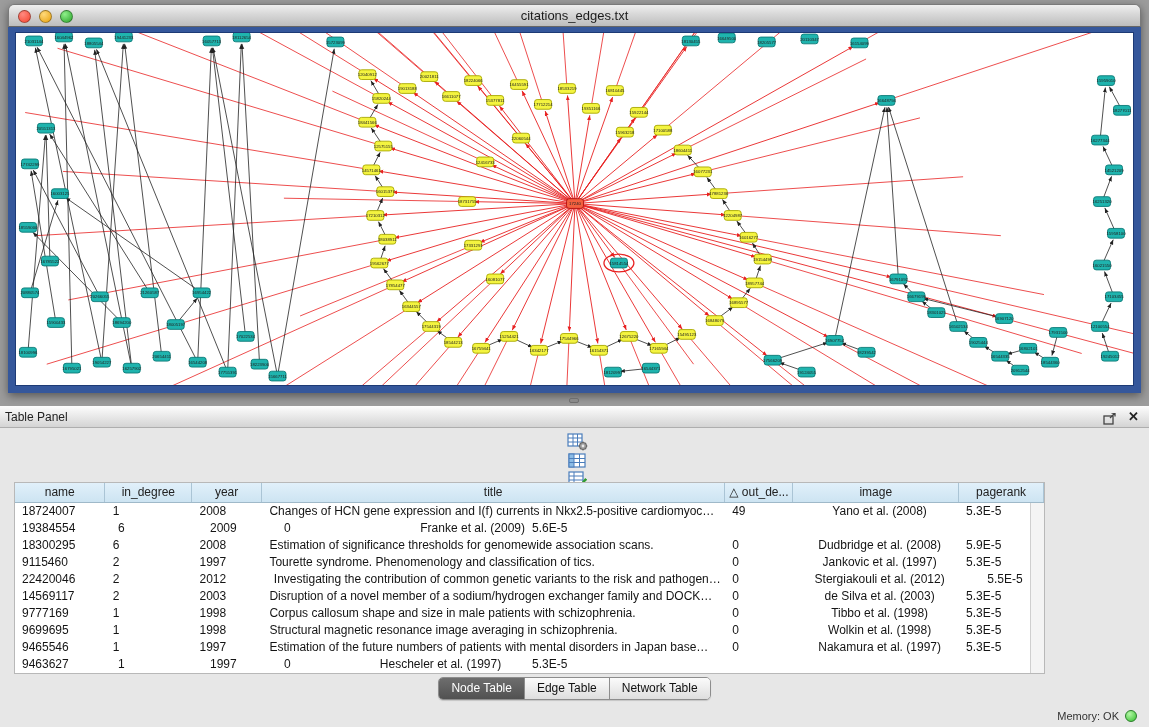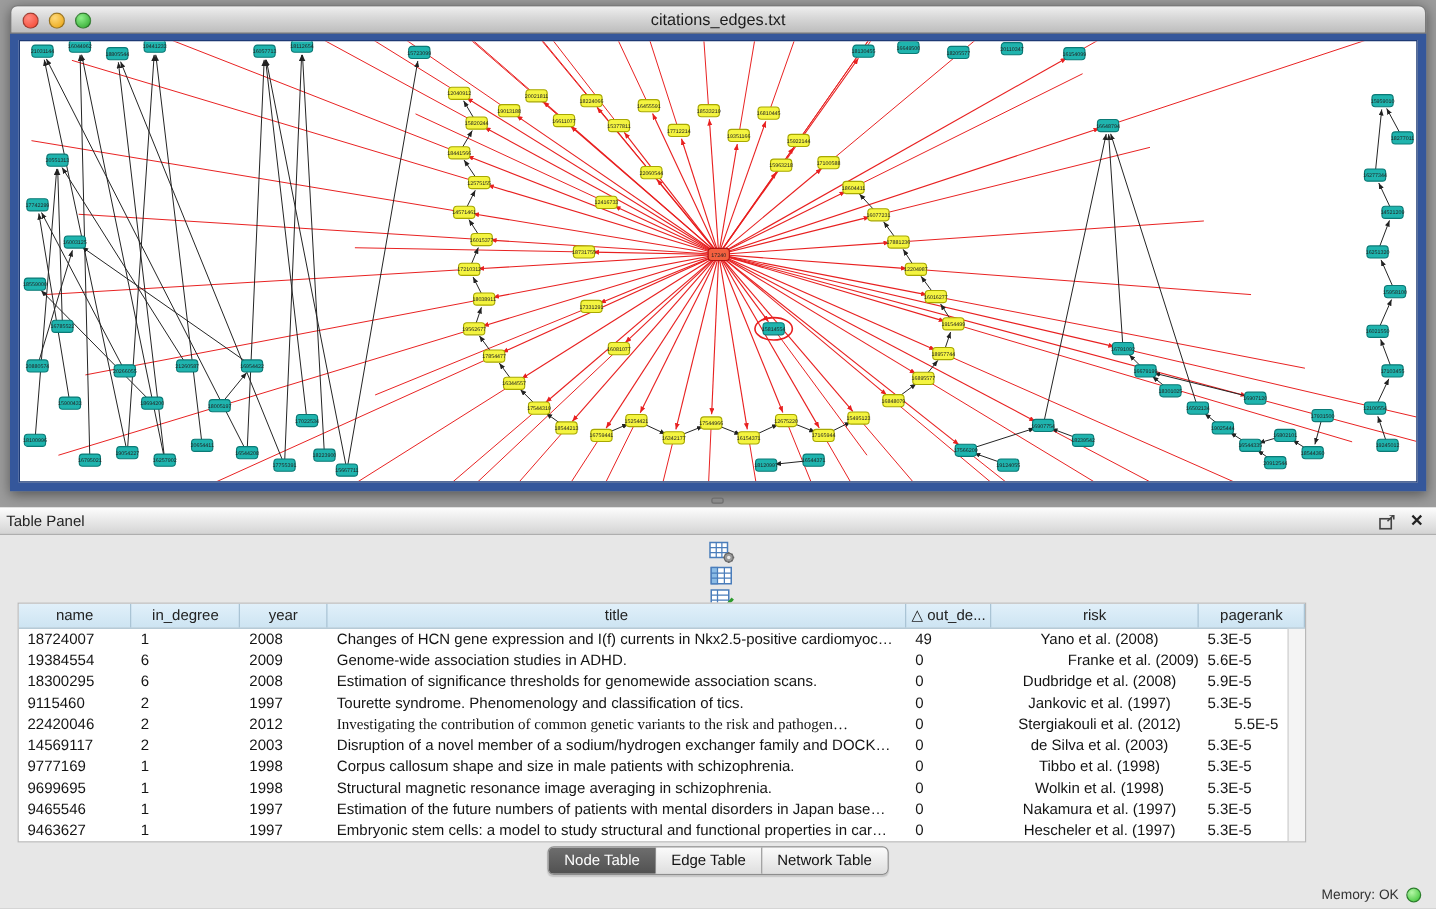--- a/index.html
+++ b/index.html
@@ -819,38 +819,37 @@
     </div>
   </div>
 
   <div class="table">
     <div class="thead" id="thead">
         <div class="th" style="width: 96px;">name</div>
         <div class="th" style="width: 92px;">in_degree</div>
         <div class="th" style="width: 74px;">year</div>
         <div class="th" style="width: 492px;">title</div>
         <div class="th" style="width: 72px;">△ out_de...</div>
-        <div class="th" style="width: 176px;">risk</div>
+        <div class="th" style="width: 176px;">image</div>
         <div class="th" style="width: 90px;">pagerank</div>
       </div>
     <div id="tbody">
         <div class="tr">
           <div class="td" style="width: 96px; text-align: left;">18724007</div>
           <div class="td" style="width: 92px; text-align: left;">1</div>
           <div class="td" style="width: 74px; text-align: left;">2008</div>
           <div class="td" style="width: 492px; text-align: left;">Changes of HCN gene expression and I(f) currents in Nkx2.5-positive cardiomyoc…</div>
           <div class="td" style="width: 72px; text-align: left;">49</div>
           <div class="td" style="width: 176px; text-align: center;">Yano et al. (2008)</div>
           <div class="td" style="width: 90px; text-align: left;">5.3E-5</div>
         </div>
         <div class="tr">
           <div class="td" style="width: 96px; text-align: left;">19384554</div>
           <div class="td" style="width: 92px; text-align: left;">6</div>
           <div class="td" style="width: 74px; text-align: left;">2009</div>
-          <div class="td" style="width: 492px; text-align: left;">Genome-wide association studies in ADHD.</div>
           <div class="td" style="width: 72px; text-align: left;">0</div>
           <div class="td" style="width: 176px; text-align: right;">Franke et al. (2009)</div>
           <div class="td" style="width: 90px; text-align: left;">5.6E-5</div>
         </div>
         <div class="tr">
           <div class="td" style="width: 96px; text-align: left;">18300295</div>
           <div class="td" style="width: 92px; text-align: left;">6</div>
           <div class="td" style="width: 74px; text-align: left;">2008</div>
           <div class="td" style="width: 492px; text-align: left;">Estimation of significance thresholds for genomewide association scans.</div>
           <div class="td" style="width: 72px; text-align: left;">0</div>
@@ -863,21 +862,21 @@
           <div class="td" style="width: 74px; text-align: left;">1997</div>
           <div class="td" style="width: 492px; text-align: left;">Tourette syndrome. Phenomenology and classification of tics.</div>
           <div class="td" style="width: 72px; text-align: left;">0</div>
           <div class="td" style="width: 176px; text-align: center;">Jankovic et al. (1997)</div>
           <div class="td" style="width: 90px; text-align: left;">5.3E-5</div>
         </div>
         <div class="tr">
           <div class="td" style="width: 96px; text-align: left;">22420046</div>
           <div class="td" style="width: 92px; text-align: left;">2</div>
           <div class="td" style="width: 74px; text-align: left;">2012</div>
-          <div class="td" style="width: 492px; text-align: left; font-family: Liberation Serif, serif;">Investigating the contribution of common genetic variants to the risk and pathogen…</div>
+          <div class="td" style="width: 492px; text-align: center;">Investigating the contribution of common genetic variants to the risk and pathogen…</div>
           <div class="td" style="width: 72px; text-align: left;">0</div>
           <div class="td" style="width: 176px; text-align: center;">Stergiakouli et al. (2012)</div>
           <div class="td" style="width: 90px; text-align: center;">5.5E-5</div>
         </div>
         <div class="tr">
           <div class="td" style="width: 96px; text-align: left;">14569117</div>
           <div class="td" style="width: 92px; text-align: left;">2</div>
           <div class="td" style="width: 74px; text-align: left;">2003</div>
           <div class="td" style="width: 492px; text-align: left;">Disruption of a novel member of a sodium/hydrogen exchanger family and DOCK…</div>
           <div class="td" style="width: 72px; text-align: left;">0</div>
@@ -908,21 +907,20 @@
           <div class="td" style="width: 74px; text-align: left;">1997</div>
           <div class="td" style="width: 492px; text-align: left;">Estimation of the future numbers of patients with mental disorders in Japan base…</div>
           <div class="td" style="width: 72px; text-align: left;">0</div>
           <div class="td" style="width: 176px; text-align: center;">Nakamura et al. (1997)</div>
           <div class="td" style="width: 90px; text-align: left;">5.3E-5</div>
         </div>
         <div class="tr">
           <div class="td" style="width: 96px; text-align: left;">9463627</div>
           <div class="td" style="width: 92px; text-align: left;">1</div>
           <div class="td" style="width: 74px; text-align: left;">1997</div>
-          <div class="td" style="width: 492px; text-align: left;">Embryonic stem cells: a model to study structural and functional properties in car…</div>
           <div class="td" style="width: 72px; text-align: left;">0</div>
           <div class="td" style="width: 176px; text-align: center;">Hescheler et al. (1997)</div>
           <div class="td" style="width: 90px; text-align: left;">5.3E-5</div>
         </div>
       </div>
     <div class="vscroll"></div>
   </div>
 
   <div class="tabs">
     <div class="tabgroup" id="tabgroup">

